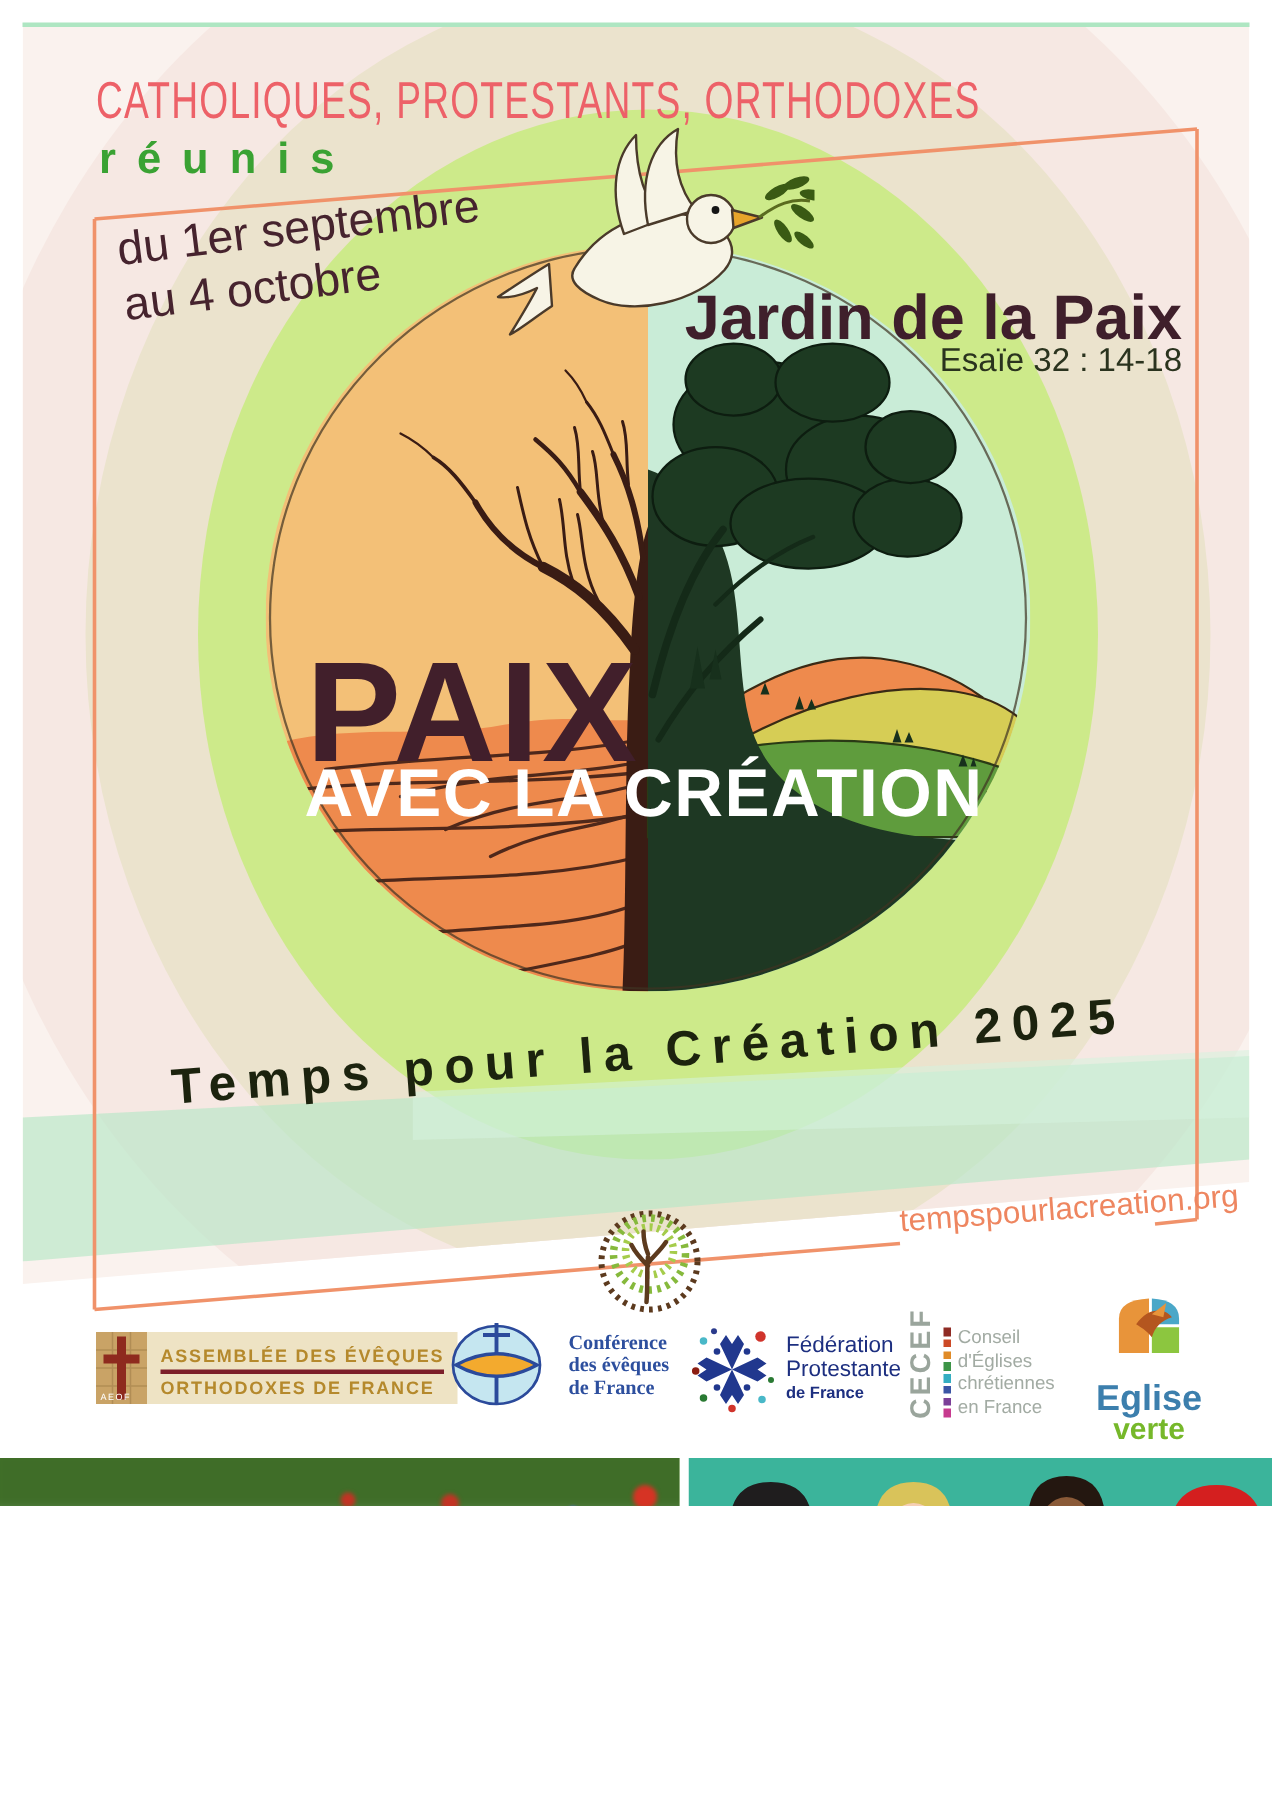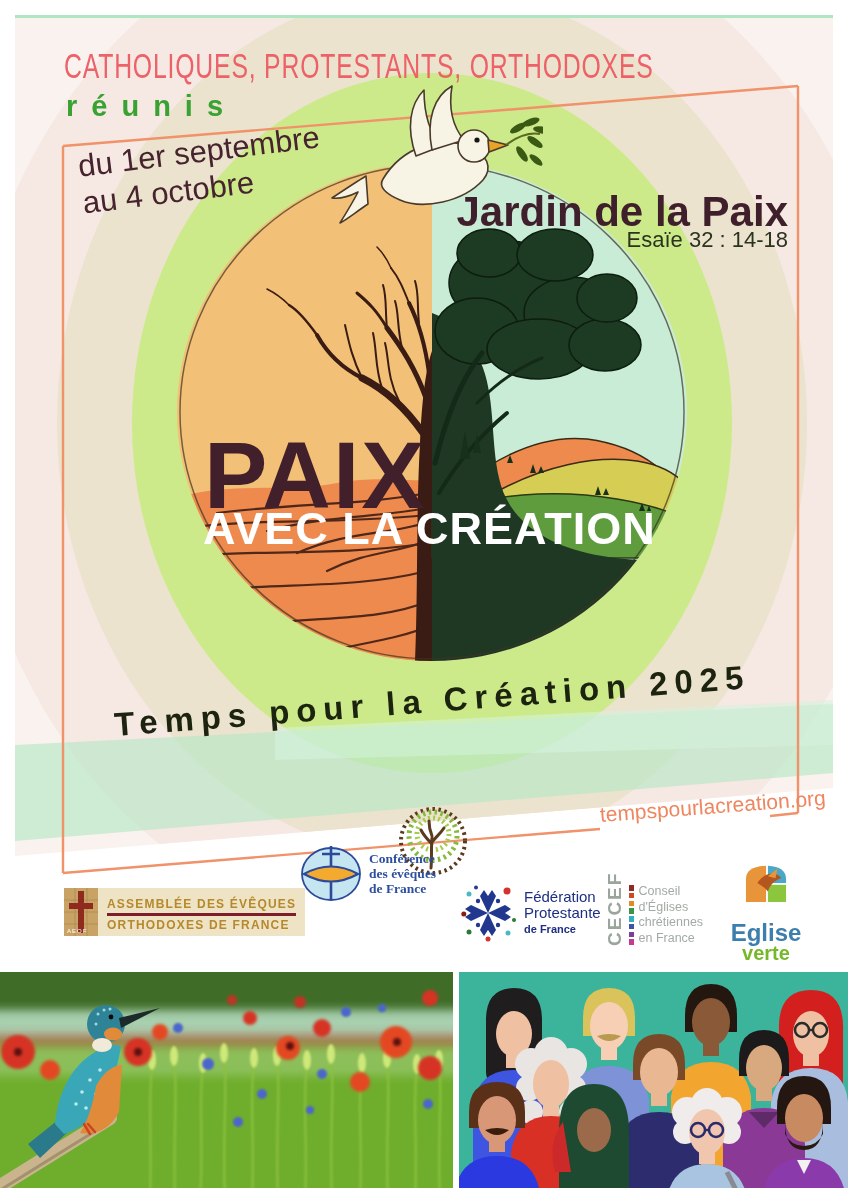--- a/index.html
+++ b/index.html
@@ -1,16 +1,16 @@
 <!DOCTYPE html>
 <html><head>
 <meta charset="utf-8">
 <style>
   html,body{margin:0;padding:0;background:#ffffff;}
-  #stage{position:relative;width:848px;height:1188px;background:#ffffff;overflow:hidden;
+  #stage{position:relative;width:848px;height:1004px;background:#ffffff;overflow:hidden;
          font-family:"Liberation Sans",sans-serif;}
   .abs{position:absolute;}
   
   .top-rule{left:15px;top:15px;width:818px;height:3px;background:#aee6c2;}
   
   .cream-zone{left:15px;top:18px;width:818px;height:845px;background:#faf2ee;
               clip-path:polygon(0 0,818px 0,818px 770px,0 838px);overflow:hidden;}
   .ring{border-radius:50%;}
   .ring-pink{left:-48px;top:-115px;width:930px;height:1040px;background:#f6e8e3;}
   .ring-beige{left:42px;top:-30px;width:750px;height:870px;background:#ebe3cd;}
@@ -37,21 +37,21 @@
   
   .season{left:113px;top:706px;font-size:33px;font-weight:700;color:#1c230e;letter-spacing:7px;
           transform:rotate(-4.3deg);transform-origin:left top;white-space:nowrap;}
   .website{left:599px;top:803px;font-size:21px;font-weight:500;color:#ee8660;
            transform:rotate(-4.3deg);transform-origin:left top;white-space:nowrap;}
   
   .aeof{left:64px;top:888px;height:48px;display:flex;align-items:stretch;}
   .aeof-text{background:#eee3c4;padding:5px 9px 0 9px;display:flex;flex-direction:column;justify-content:center;}
   .aeof-line{font-size:12px;font-weight:700;color:#b5892c;letter-spacing:1.2px;white-space:nowrap;}
   .aeof-div{height:2.5px;background:#7c1f2a;margin:2.5px 0;}
-  .cef{left:299px;top:844px;display:flex;align-items:center;gap:6px;}
+  .cef{left:299px;top:880px;display:flex;align-items:center;gap:16px;}
   .cef-text{font-family:"Liberation Serif",serif;font-size:13.5px;font-weight:600;color:#2d4f9e;line-height:15px;}
   .fpf{left:461px;top:884px;display:flex;align-items:center;gap:7px;}
   .fpf-text{color:#1d2f80;line-height:16px;}
   .fpf-l1,.fpf-l2{font-size:15px;font-weight:400;}
   .fpf-l3{font-size:11px;font-weight:700;}
   .cecef{left:606px;top:884px;display:flex;align-items:stretch;gap:5px;height:62px;}
   .cecef-abbr{writing-mode:vertical-rl;transform:rotate(180deg);font-size:19px;font-weight:700;
               color:#9aa59c;letter-spacing:2px;line-height:18px;}
   .cecef-bar{display:flex;flex-direction:column;justify-content:space-between;padding:1px 0;}
   .cecef-seg{width:4.5px;height:5.5px;}

